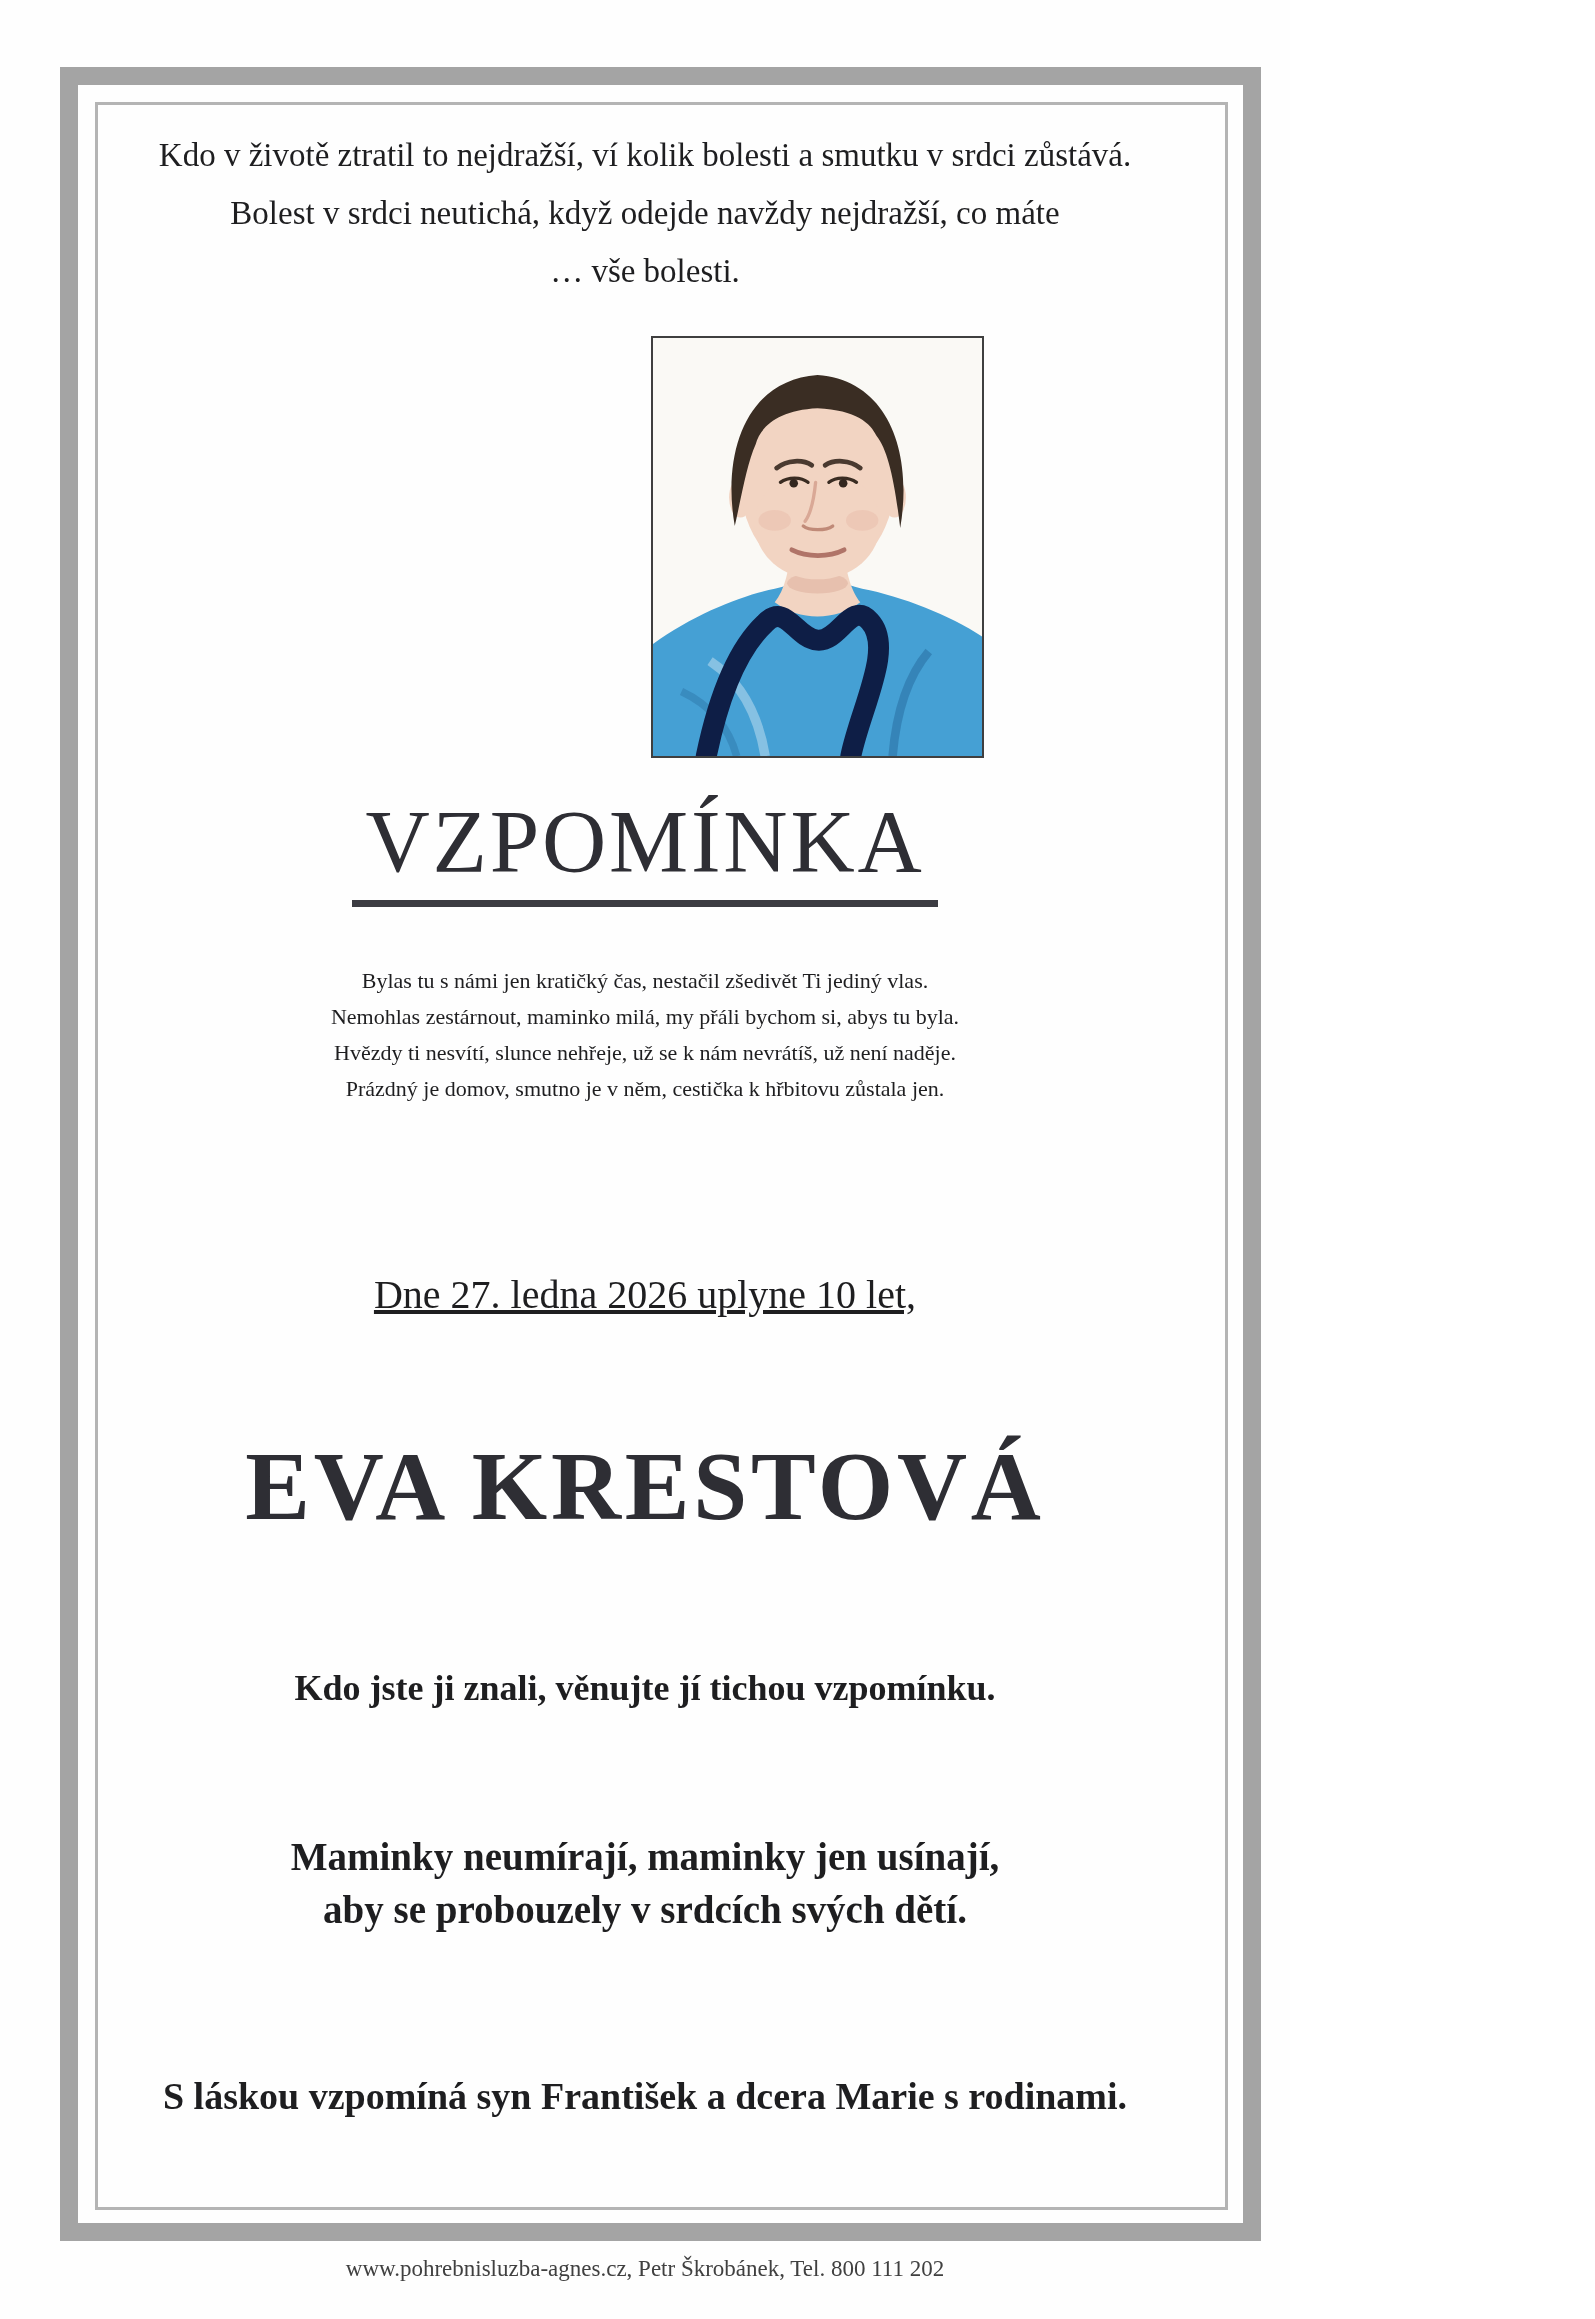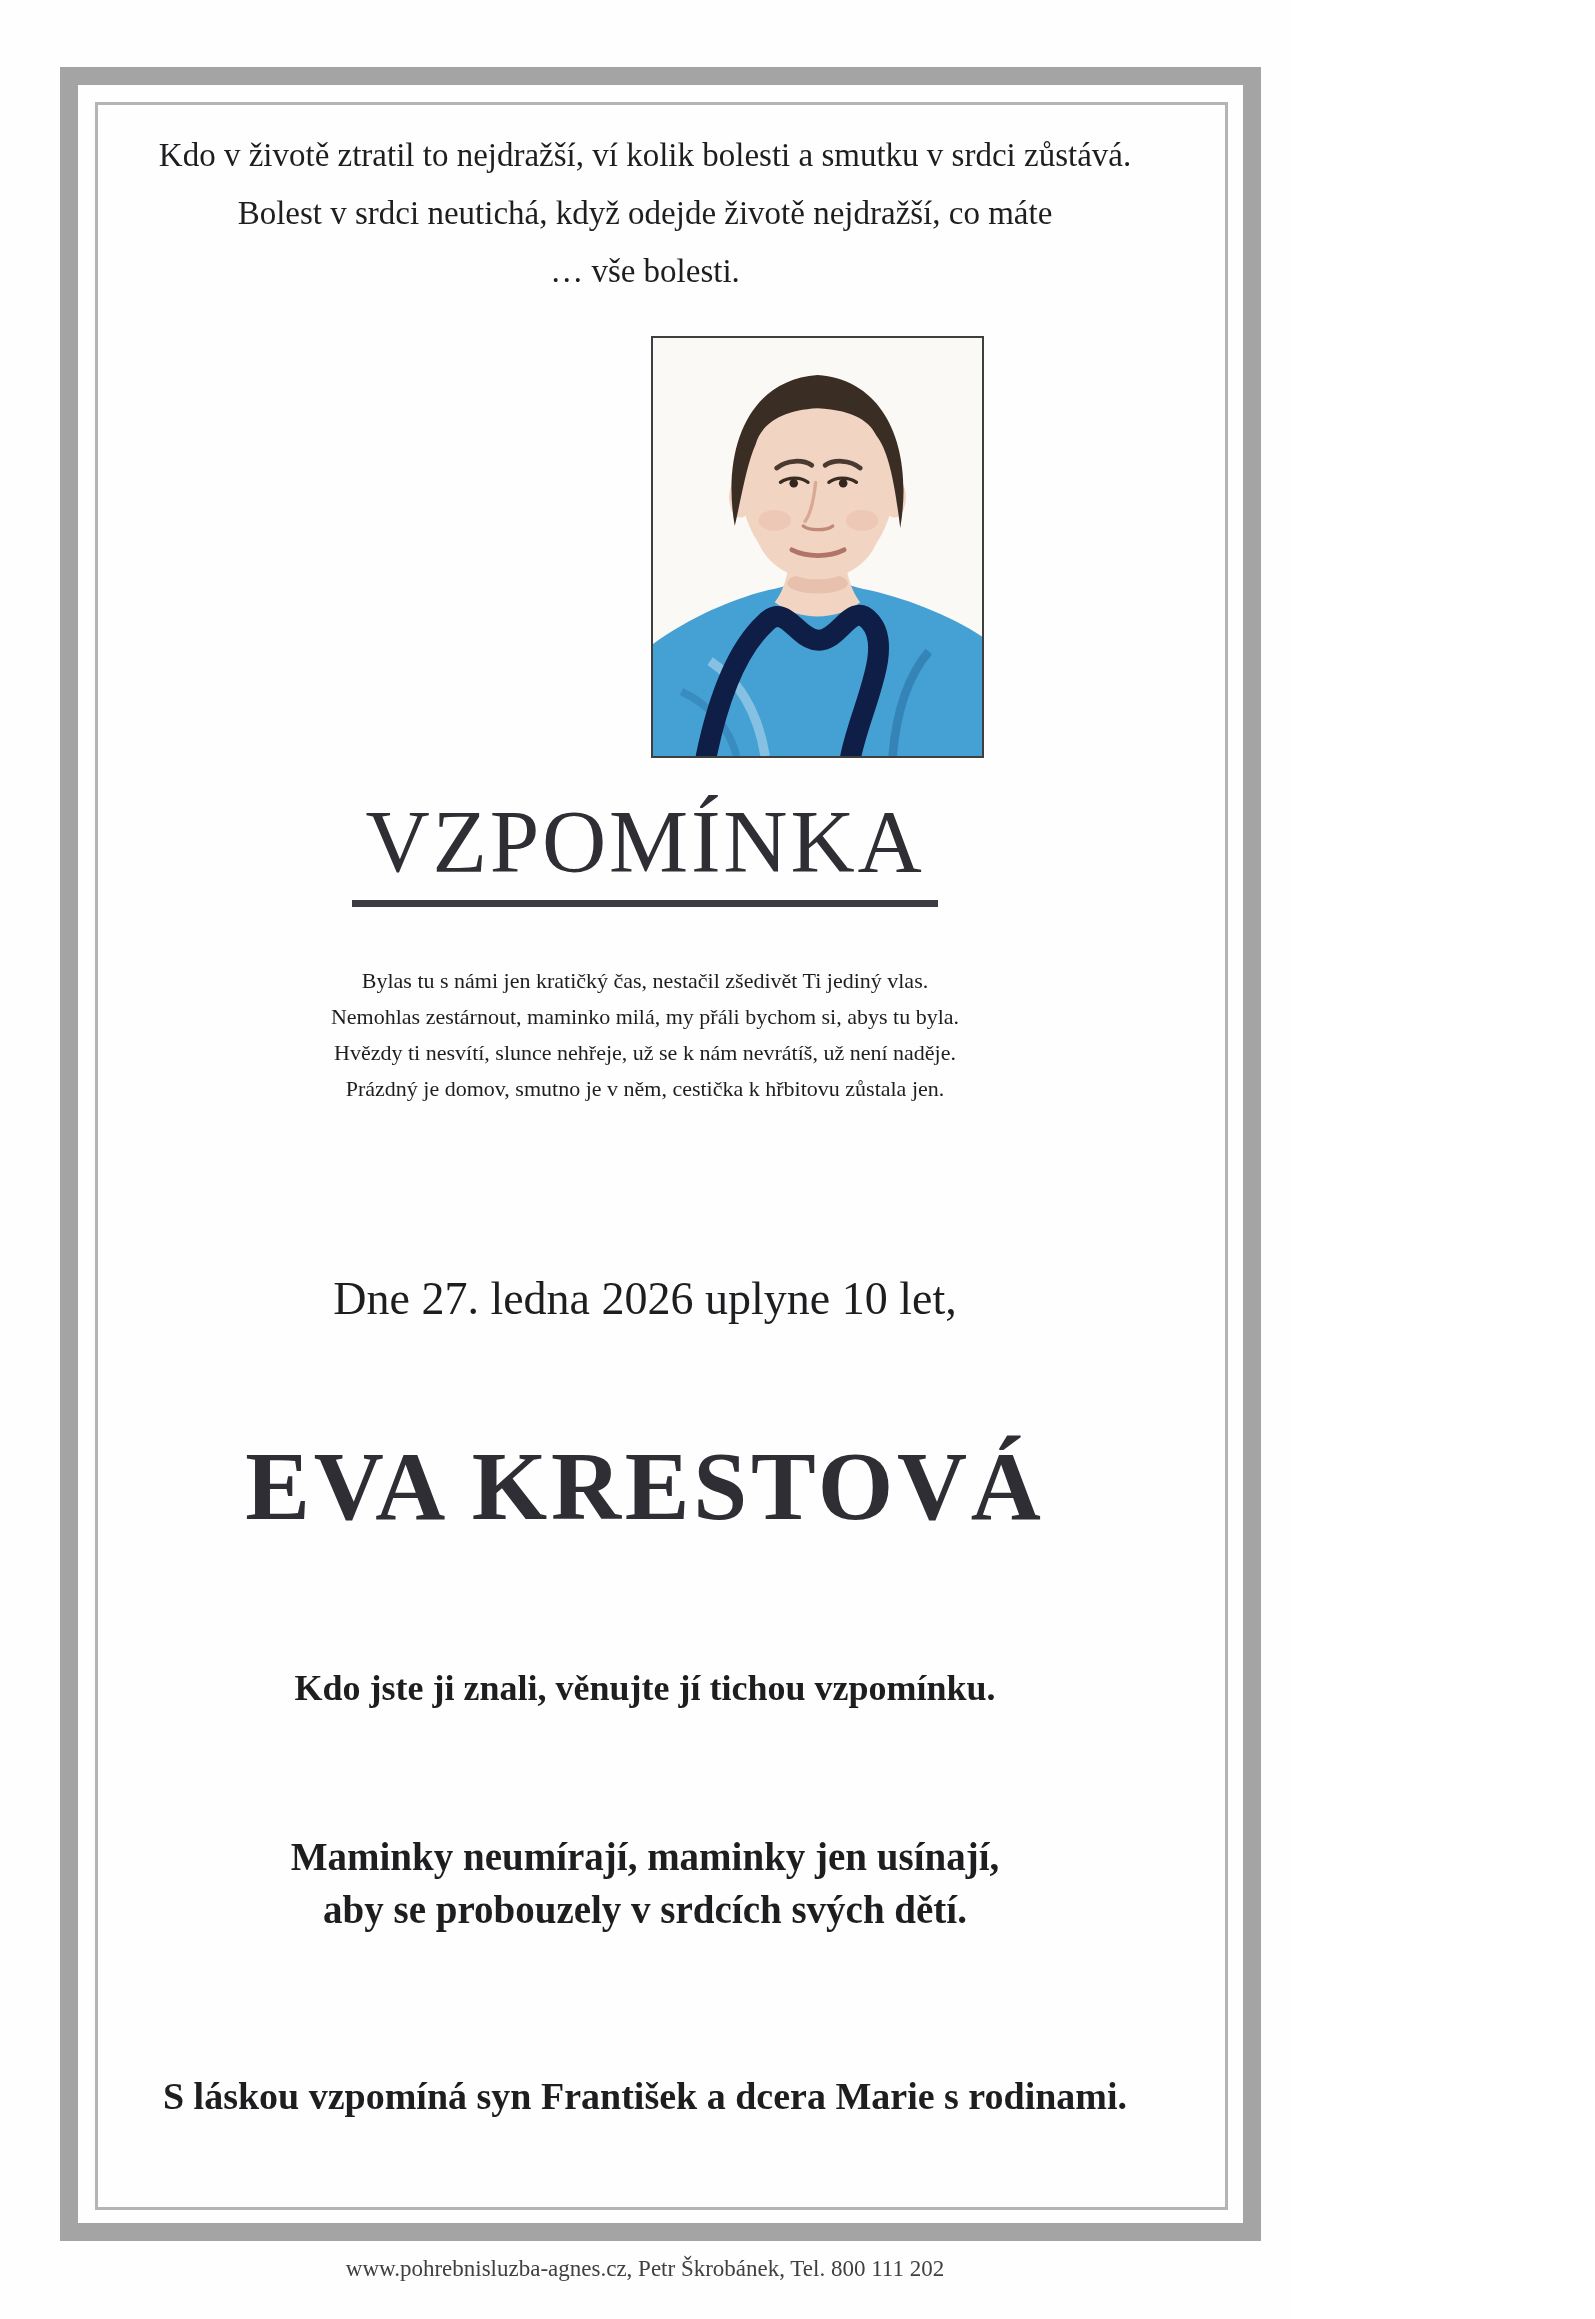--- a/index.html
+++ b/index.html
@@ -30,21 +30,21 @@
     position:absolute;left:95px;top:102px;right:62px;bottom:110px;
     border:3.8px solid var(--frame-inner);
     pointer-events:none;
   }
   .block{
     position:absolute;left:66px;right:66px;
     text-align:center;
   }
   .quote{top:127px;font-size:33px;line-height:1.75;}
   .poem{top:963px;font-size:22px;line-height:1.64;}
-  .announce{top:1266px;font-size:46px;line-height:1.45;}
+  .announce{top:1266px;font-size:40px;line-height:1.45;text-decoration:underline;}
   .title{top:793px;}
   .title .underlined{
     display:inline-block;
     font-size:89px;font-weight:normal;letter-spacing:2.8px;
     color:var(--heading);
     border-bottom:7.6px solid #3c3c42;
     padding:0 13.2px 9.5px 13.2px;
     line-height:1.1;
   }
   .name{top:1431px;font-size:97px;font-weight:bold;letter-spacing:3.8px;color:var(--heading);line-height:1.15;}
@@ -65,21 +65,21 @@
 </head>
 <body>
 
 <div class="page">
 
   <div class="frame-outer"></div>
   <div class="frame-inner"></div>
 
   <div class="block quote">
     <span class="line">Kdo v životě ztratil to nejdražší, ví kolik bolesti a smutku v srdci zůstává.</span>
-    <span class="line">Bolest v srdci neutichá, když odejde životě nejdražší, co máte</span>
+    <span class="line">Bolest v srdci neutichá, když odejde navždy nejdražší, co máte</span>
     <span class="line">… vše bolesti.</span>
   </div>
 
   <div class="photo">
     <svg viewBox="0 0 346 440" preserveAspectRatio="xMidYMid slice">
 
       <rect x="0" y="0" width="346" height="440" style="fill:#faf9f5"></rect>
 
       <path d="M0,322 C44,290 96,270 128,264 C152,258 162,254 173,254 C188,254 198,258 220,264 C262,272 312,292 346,314 L346,440 L0,440 Z" style="fill:var(--photo-blouse)"></path>
 

